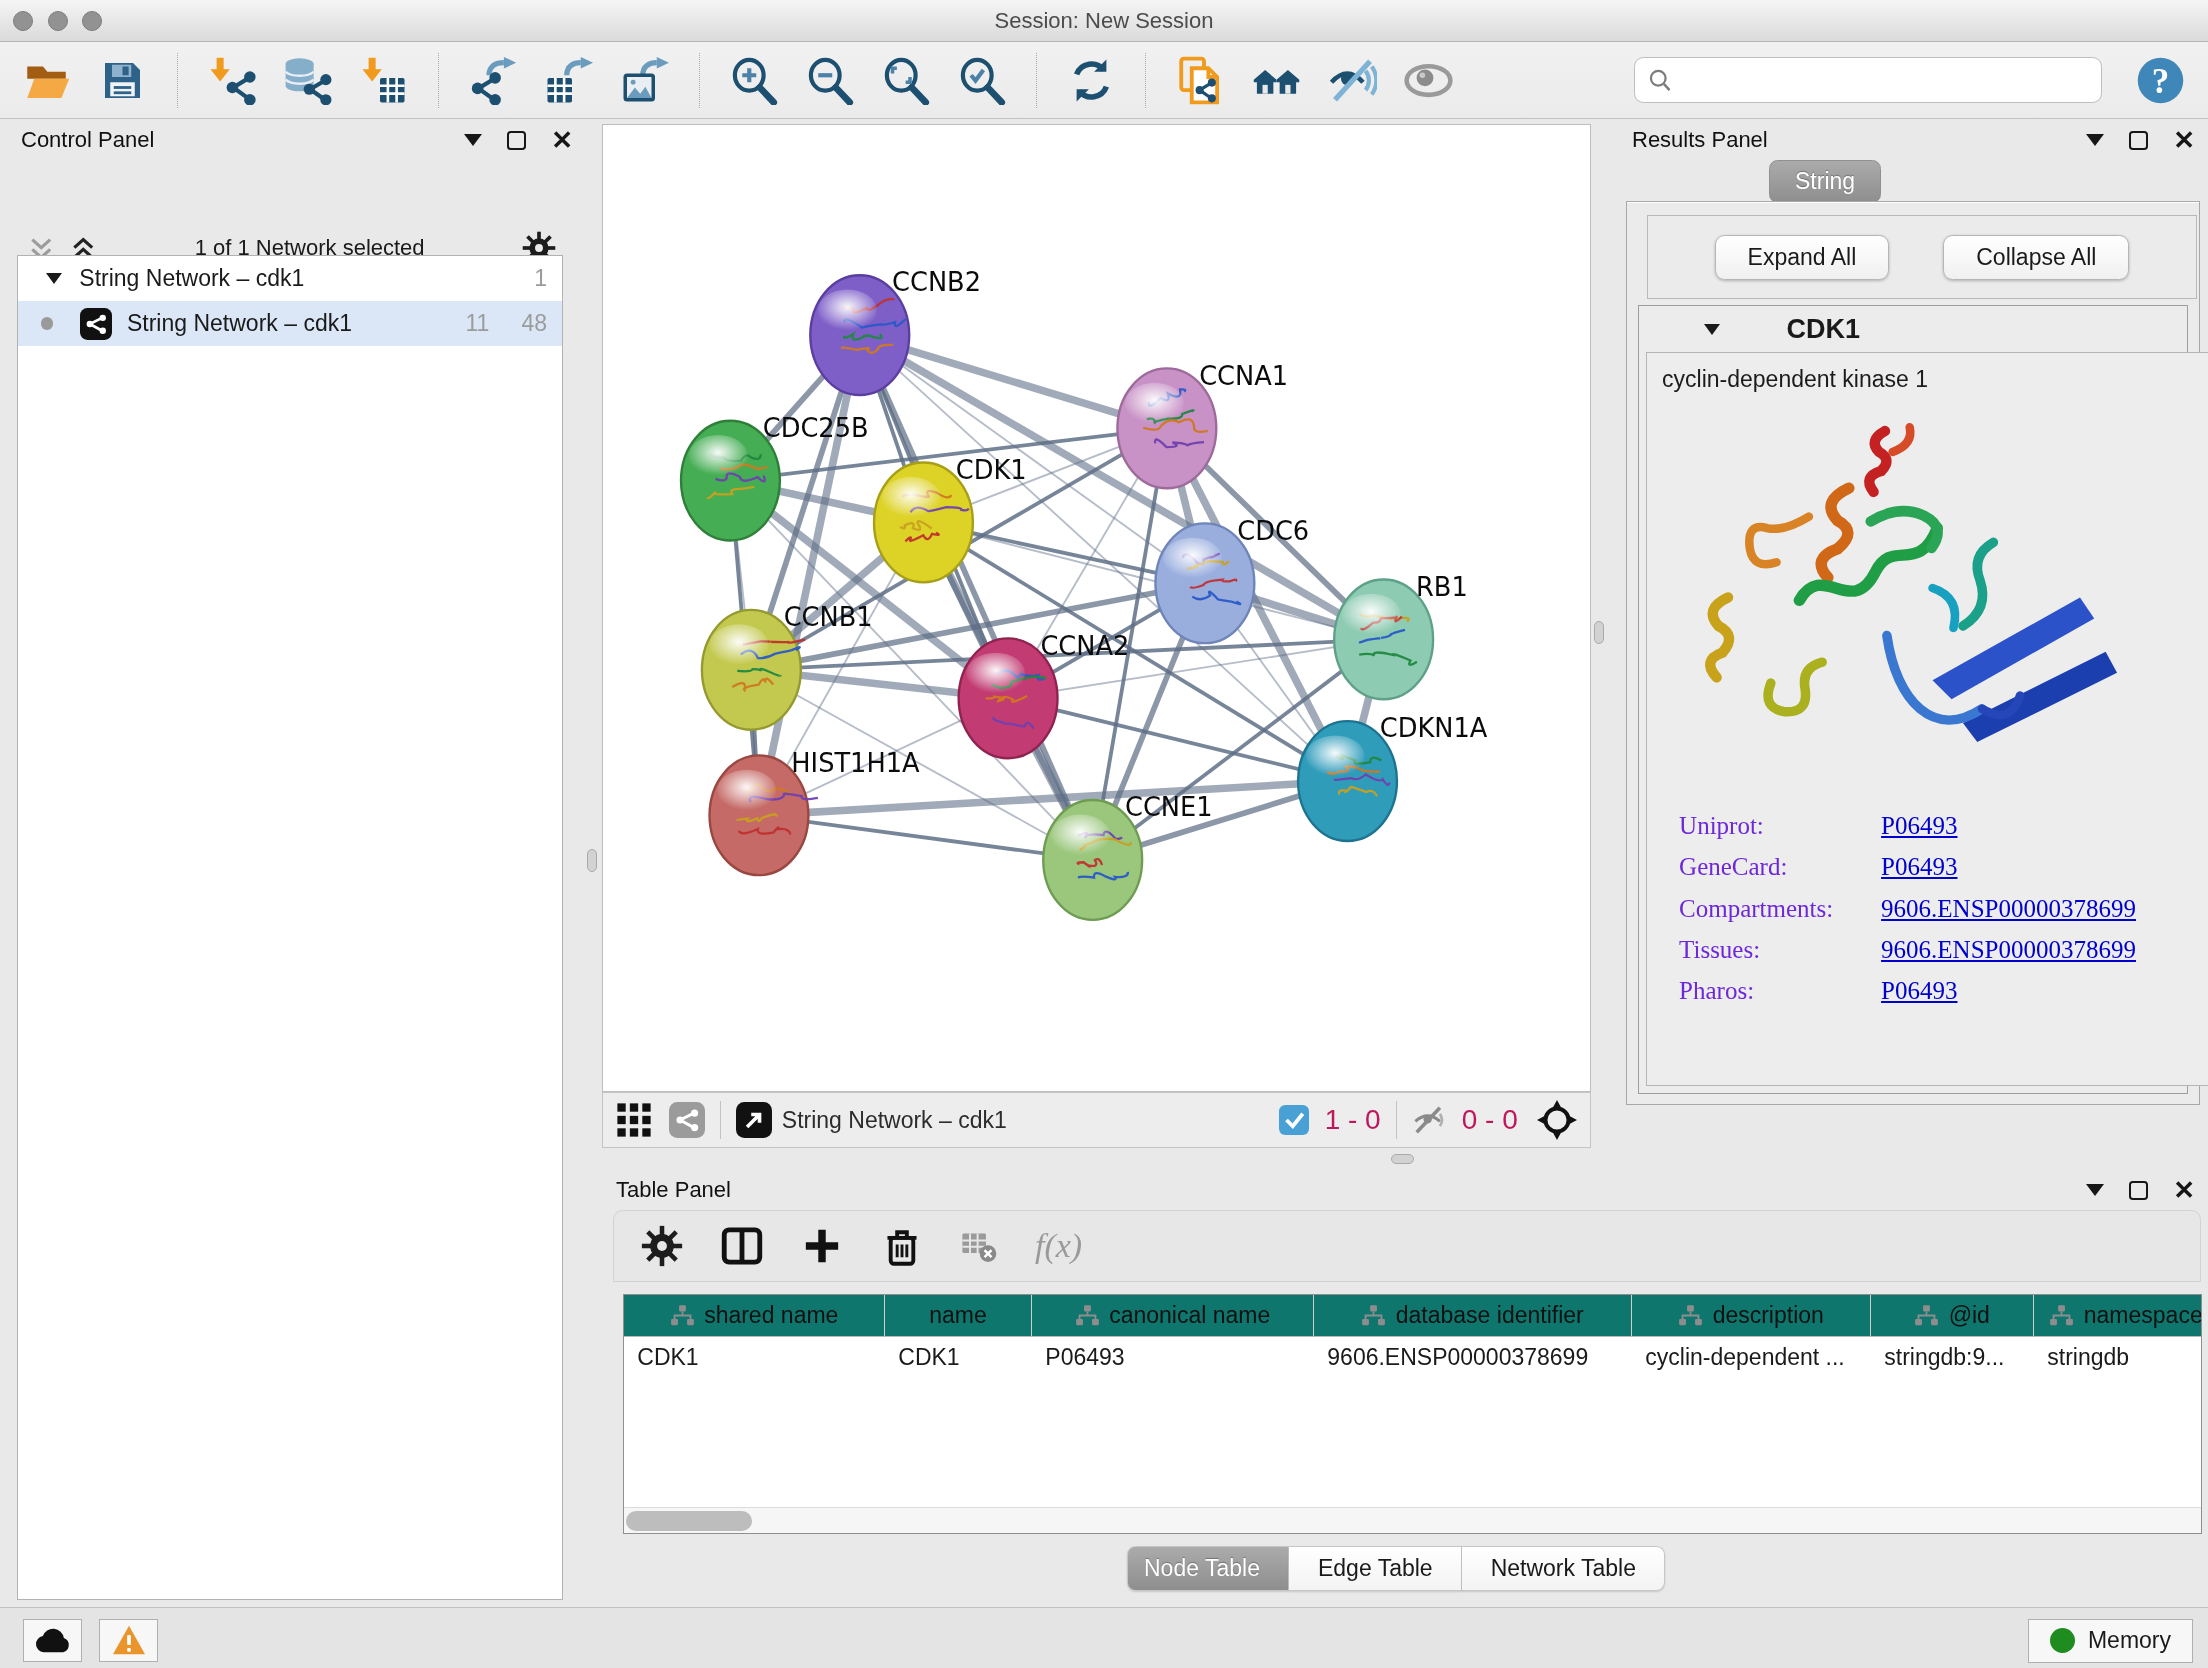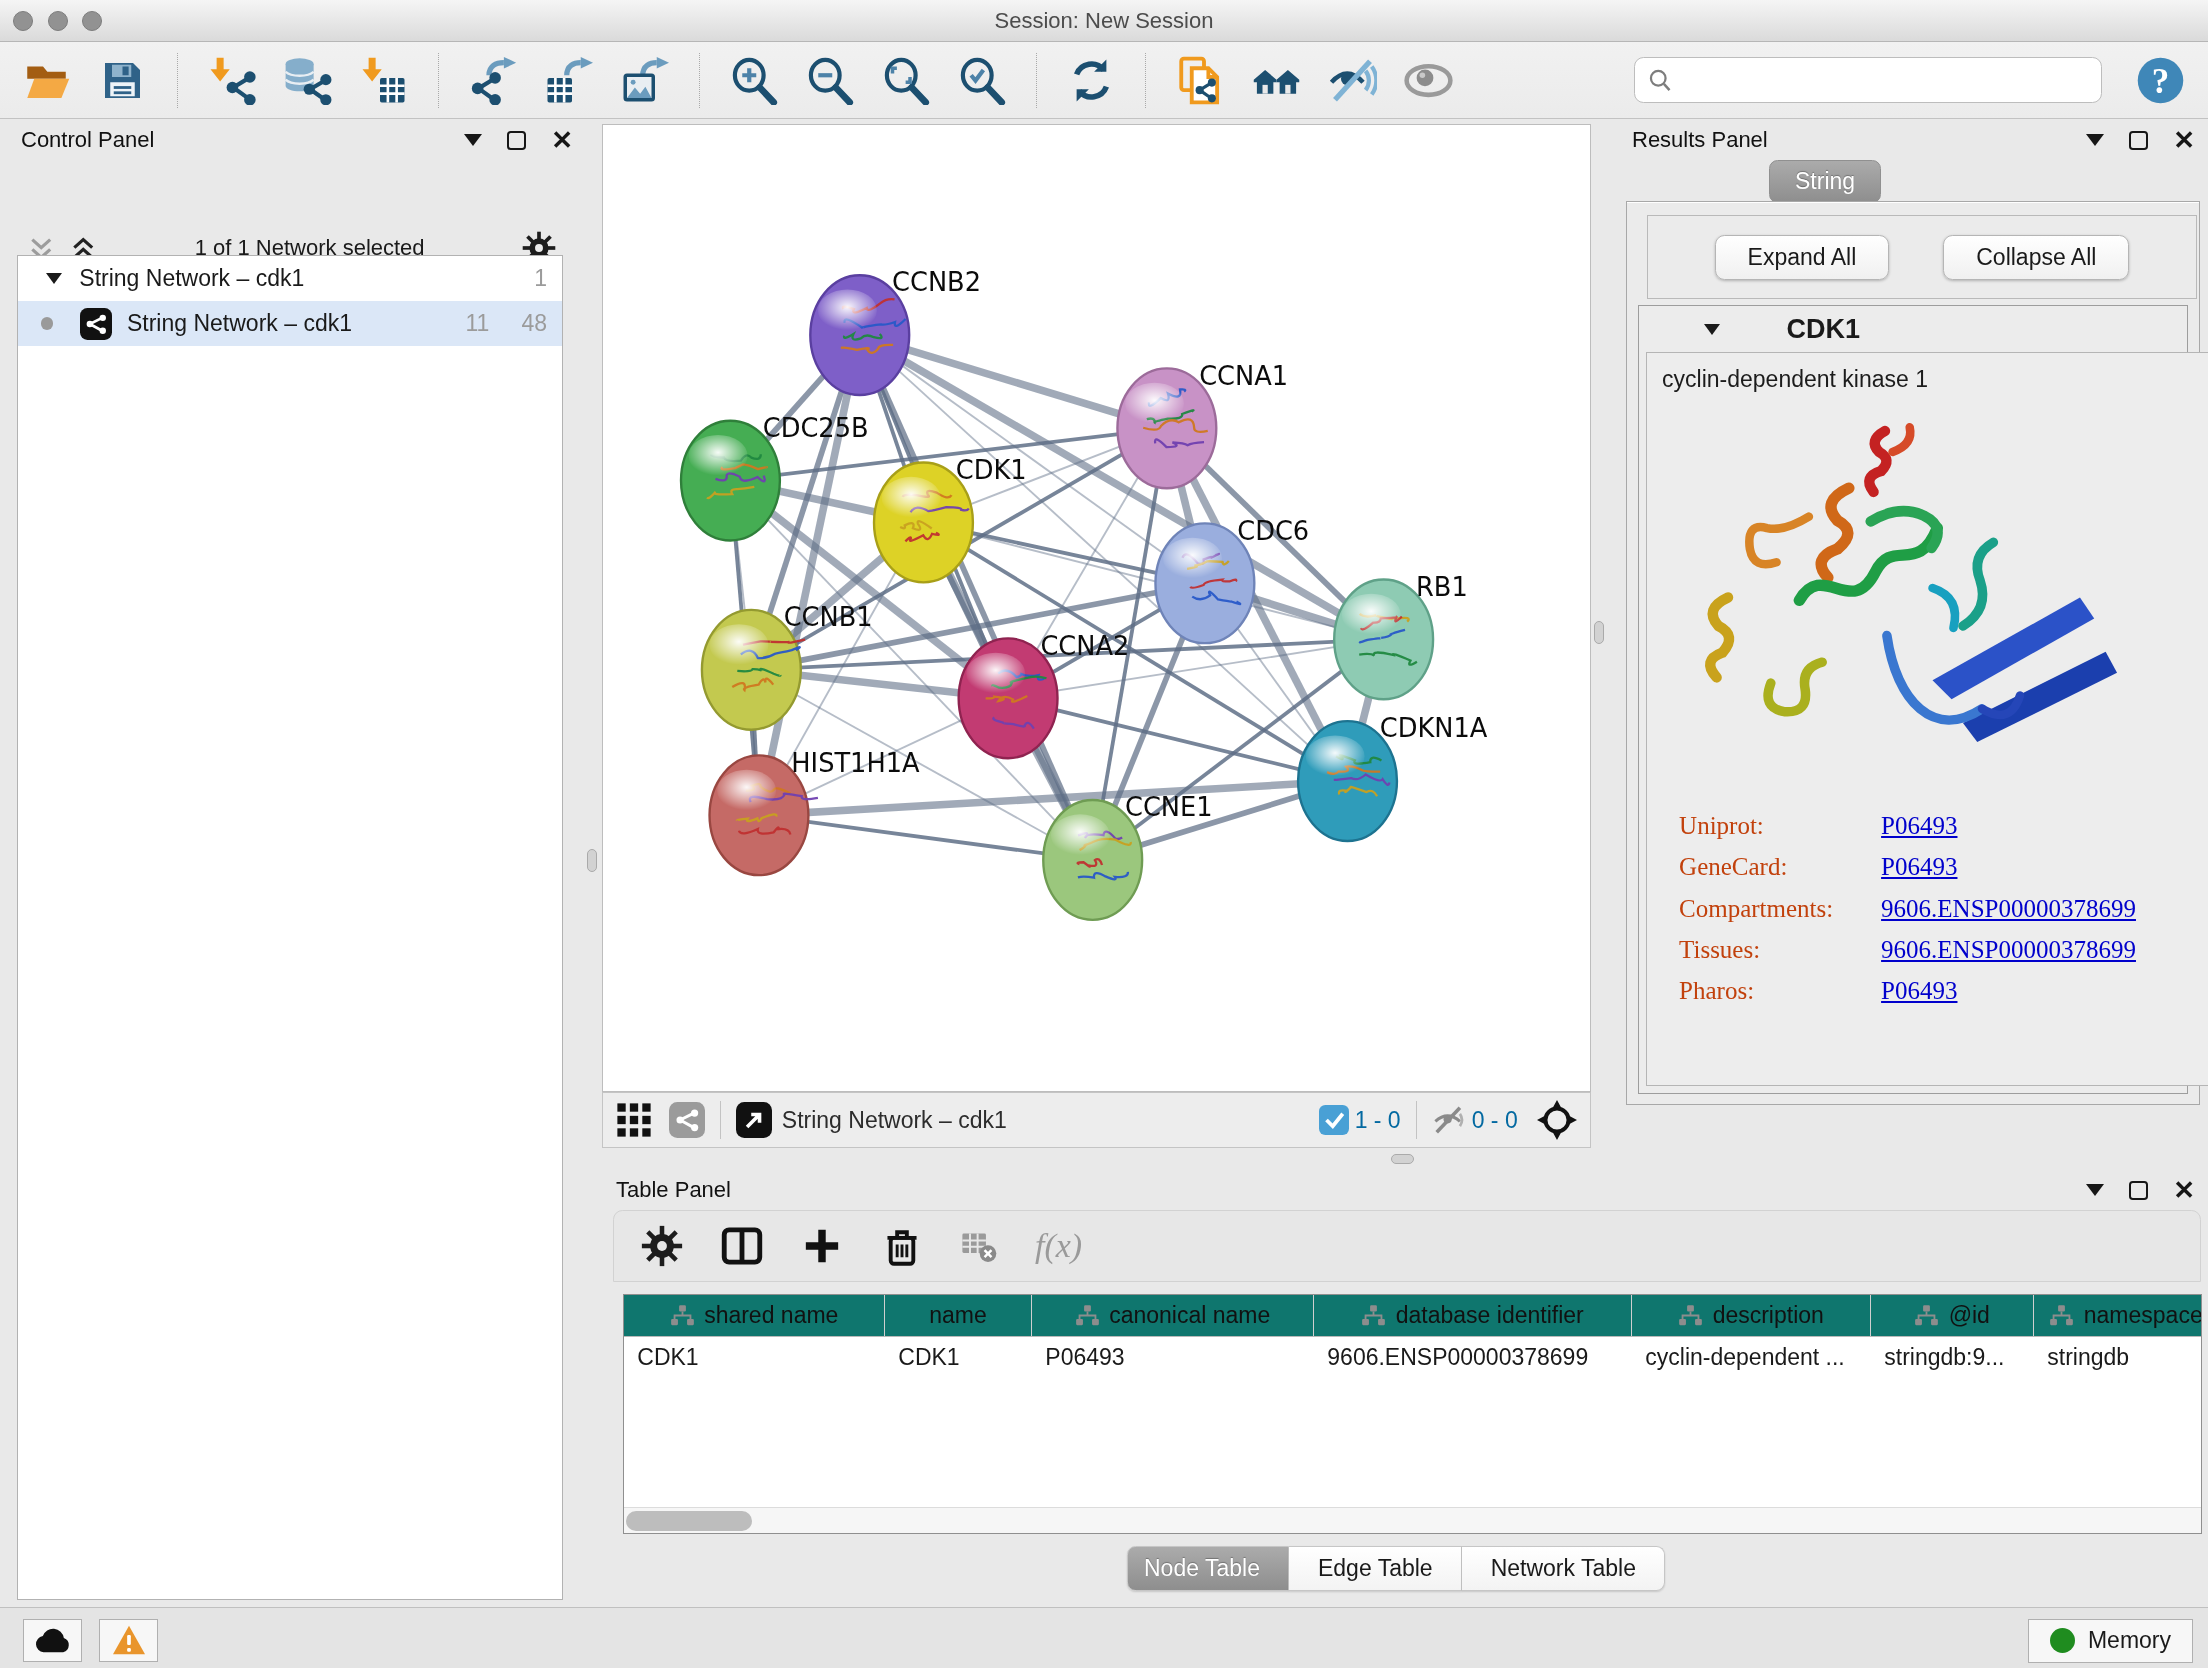--- a/index.html
+++ b/index.html
@@ -55,42 +55,42 @@
   .dot { width:12.4px; height:12.4px; border-radius:50%; background:#9a9a9a; margin:0 27px 0 7.6px; }
   .share-badge { width:32px; height:32px; margin-right:15px; }
 
   
   .net-panel { position:absolute; left:602px; top:124px; width:989px; height:968px;
     background:#fff; border:1px solid #bdbdbd; }
   .net-bar { position:absolute; left:602px; top:1092px; width:989px; height:56px;
     background:#ededed; border:1px solid #c4c4c4; display:flex; align-items:center; padding:0 13.3px; }
   .nb-sep { width:0; height:38px; border-left:1px solid #c3c3c3; margin:0 15px; }
   .nb-label { font-size:23px; color:#2c2c2c; margin-left:9.5px; }
-  .nb-count { font-size:23px; color:#0369a1; margin-left:6px; }
+  .nb-count { font-size:28px; color:#be185d; margin-left:16px; }
   .node-label { font-family:"DejaVu Sans", sans-serif; font-size:27px; fill:#0b0b0b; }
 
   
   .rp-hdr { position:absolute; left:1632px; top:127px; width:563px; }
   .rp-tab { position:absolute; left:1769px; top:160px; height:43px; padding:0 25px;
     background:linear-gradient(#ababab,#8e8e8e); color:#fff; font-size:23px; border:1px solid #909090;
     border-radius:8.6px; display:flex; align-items:center; text-shadow:0 -1px 1px rgba(0,0,0,.3); }
   .rp-box { position:absolute; left:1626px; top:201px; width:574px; height:904px; background:#ebebeb;
     border:1px solid #a8a8a8; box-shadow:inset 0 1px 0 #fff; }
   .rp-actions { position:absolute; left:20px; top:13.3px; width:550px; height:84px; border:1px solid #b9b9b9;
     display:flex; align-items:center; justify-content:center; gap:54px; background:#ebebeb; }
   .rp-btn { height:45px; padding:0 32px; background:linear-gradient(#ffffff,#f0f0f0); border:1px solid #b5b5b5;
     border-radius:9.5px; font-size:23px; display:flex; align-items:center; box-shadow:0 1px 2.9px rgba(0,0,0,.25); }
   .rp-section { position:absolute; left:11.4px; top:103px; width:550px; height:789px; border:1px solid #9d9d9d; background:#ececec; }
   .rp-sec-hdr { height:46px; display:flex; align-items:center; padding:0 19px; }
   .rp-sec-hdr .name { font-size:27px; font-weight:bold; margin-left:49px; }
   .rp-inner { position:absolute; left:6.7px; top:46px; width:590px; height:734px; border:1px solid #b5b5b5; background:#ededed; }
   .rp-desc { font-size:23px; color:#1c1c1c; padding:13.3px 0 0 15px; }
   .xl-title { font-family:"Liberation Serif", serif; font-weight:bold; font-size:27px; padding:5.7px 0 1.9px 15px; }
   .xl-row { display:flex; font-family:"Liberation Serif", serif; font-size:25px; padding:6.7px 0 6.7px 32px; }
-  .xl-row .lbl { width:202px; color:#c2410c; }
+  .xl-row .lbl { width:202px; color:#6d28d9; }
   .link { color:#0000cc; text-decoration:underline; }
 
   
   .tp-hdr { position:absolute; left:616px; top:1177px; width:1579px; }
   .tp-toolbar { position:absolute; left:613px; top:1210px; width:1588px; height:72px; background:#e7e7e7;
     border:1px solid #d2d2d2; border-radius:9.5px 9.5px 0 0; display:flex; align-items:center; gap:38px; padding:0 27px; }
   .tp-toolbar svg { width:42px; height:42px; }
   .fx { font-family:"Liberation Serif", serif; font-style:italic; font-size:34px; color:#9a9a9a; }
   .tbl { position:absolute; left:623px; top:1294px; width:1579px; height:240px; background:#fff; border:1px solid #8f8f8f; overflow:hidden; }
   .thead { display:flex; height:42px; background:#0f766e; border-bottom:1px solid #b9b9b9; }

